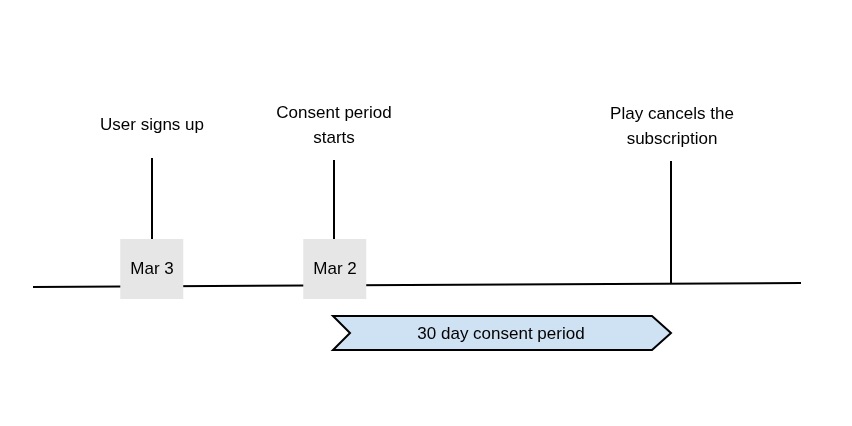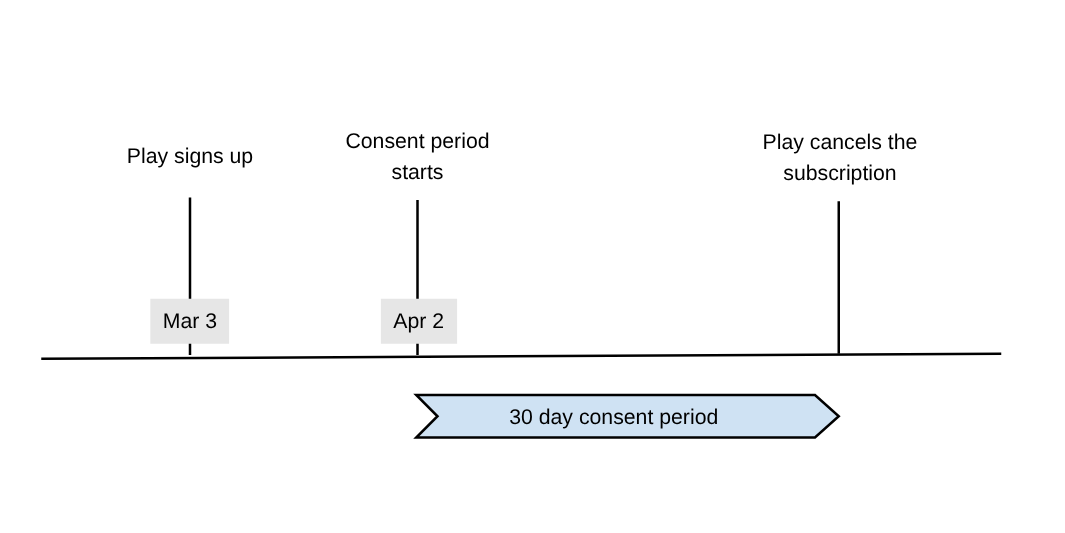--- a/index.html
+++ b/index.html
@@ -49,26 +49,26 @@
     line-height: 25px;
     text-align: center;
   }
   .date-label {
     position: absolute;
     transform: translateX(-50%);
     background: var(--date-label-bg);
     color: var(--text);
     font-size: 17px;
     line-height: 24px;
-    padding: 6px 10px;
+    padding: 18px 10px;
     white-space: nowrap;
   }
   .banner-label {
     position: absolute;
-    left: 340px;
+    left: 350px;
     top: 321px;
     width: 302px;
     text-align: center;
     color: var(--text);
     font-size: 17px;
     line-height: 25px;
     white-space: nowrap;
   }
 </style>
 </head>
@@ -78,22 +78,22 @@
 
   <svg class="layer" viewBox="0 0 852 426" aria-hidden="true">
     <line class="axis" x1="33" y1="287" x2="801" y2="283"></line>
     <polygon class="banner-shape" points="333,316 652,316 671,333 652,350 333,350 350,333"></polygon>
   </svg>
 
   <div class="tick" style="left:151px; top:158px; height:126px;"></div>
   <div class="tick" style="left:333px; top:160px; height:124px;"></div>
   <div class="tick" style="left:670px; top:161px; height:122px;"></div>
 
-  <div class="event-label" style="left:72px; top:112px; width:160px;">Play signs up</div>
+  <div class="event-label" style="left:72px; top:112px; width:160px;">User signs up</div>
   <div class="event-label" style="left:587px; top:101px; width:170px;">Play cancels the subscription</div>
   <div class="event-label" style="left:259px; top:100px; width:150px;">Consent period starts</div>
 
   <div class="date-label" style="left:152px; top:239px;">Mar 3</div>
-  <div class="date-label" style="left:335px; top:239px;">Apr 2</div>
+  <div class="date-label" style="left:335px; top:239px;">Mar 2</div>
 
   <div class="banner-label">30 day consent period</div>
 
 </div>
 
 </body></html>

